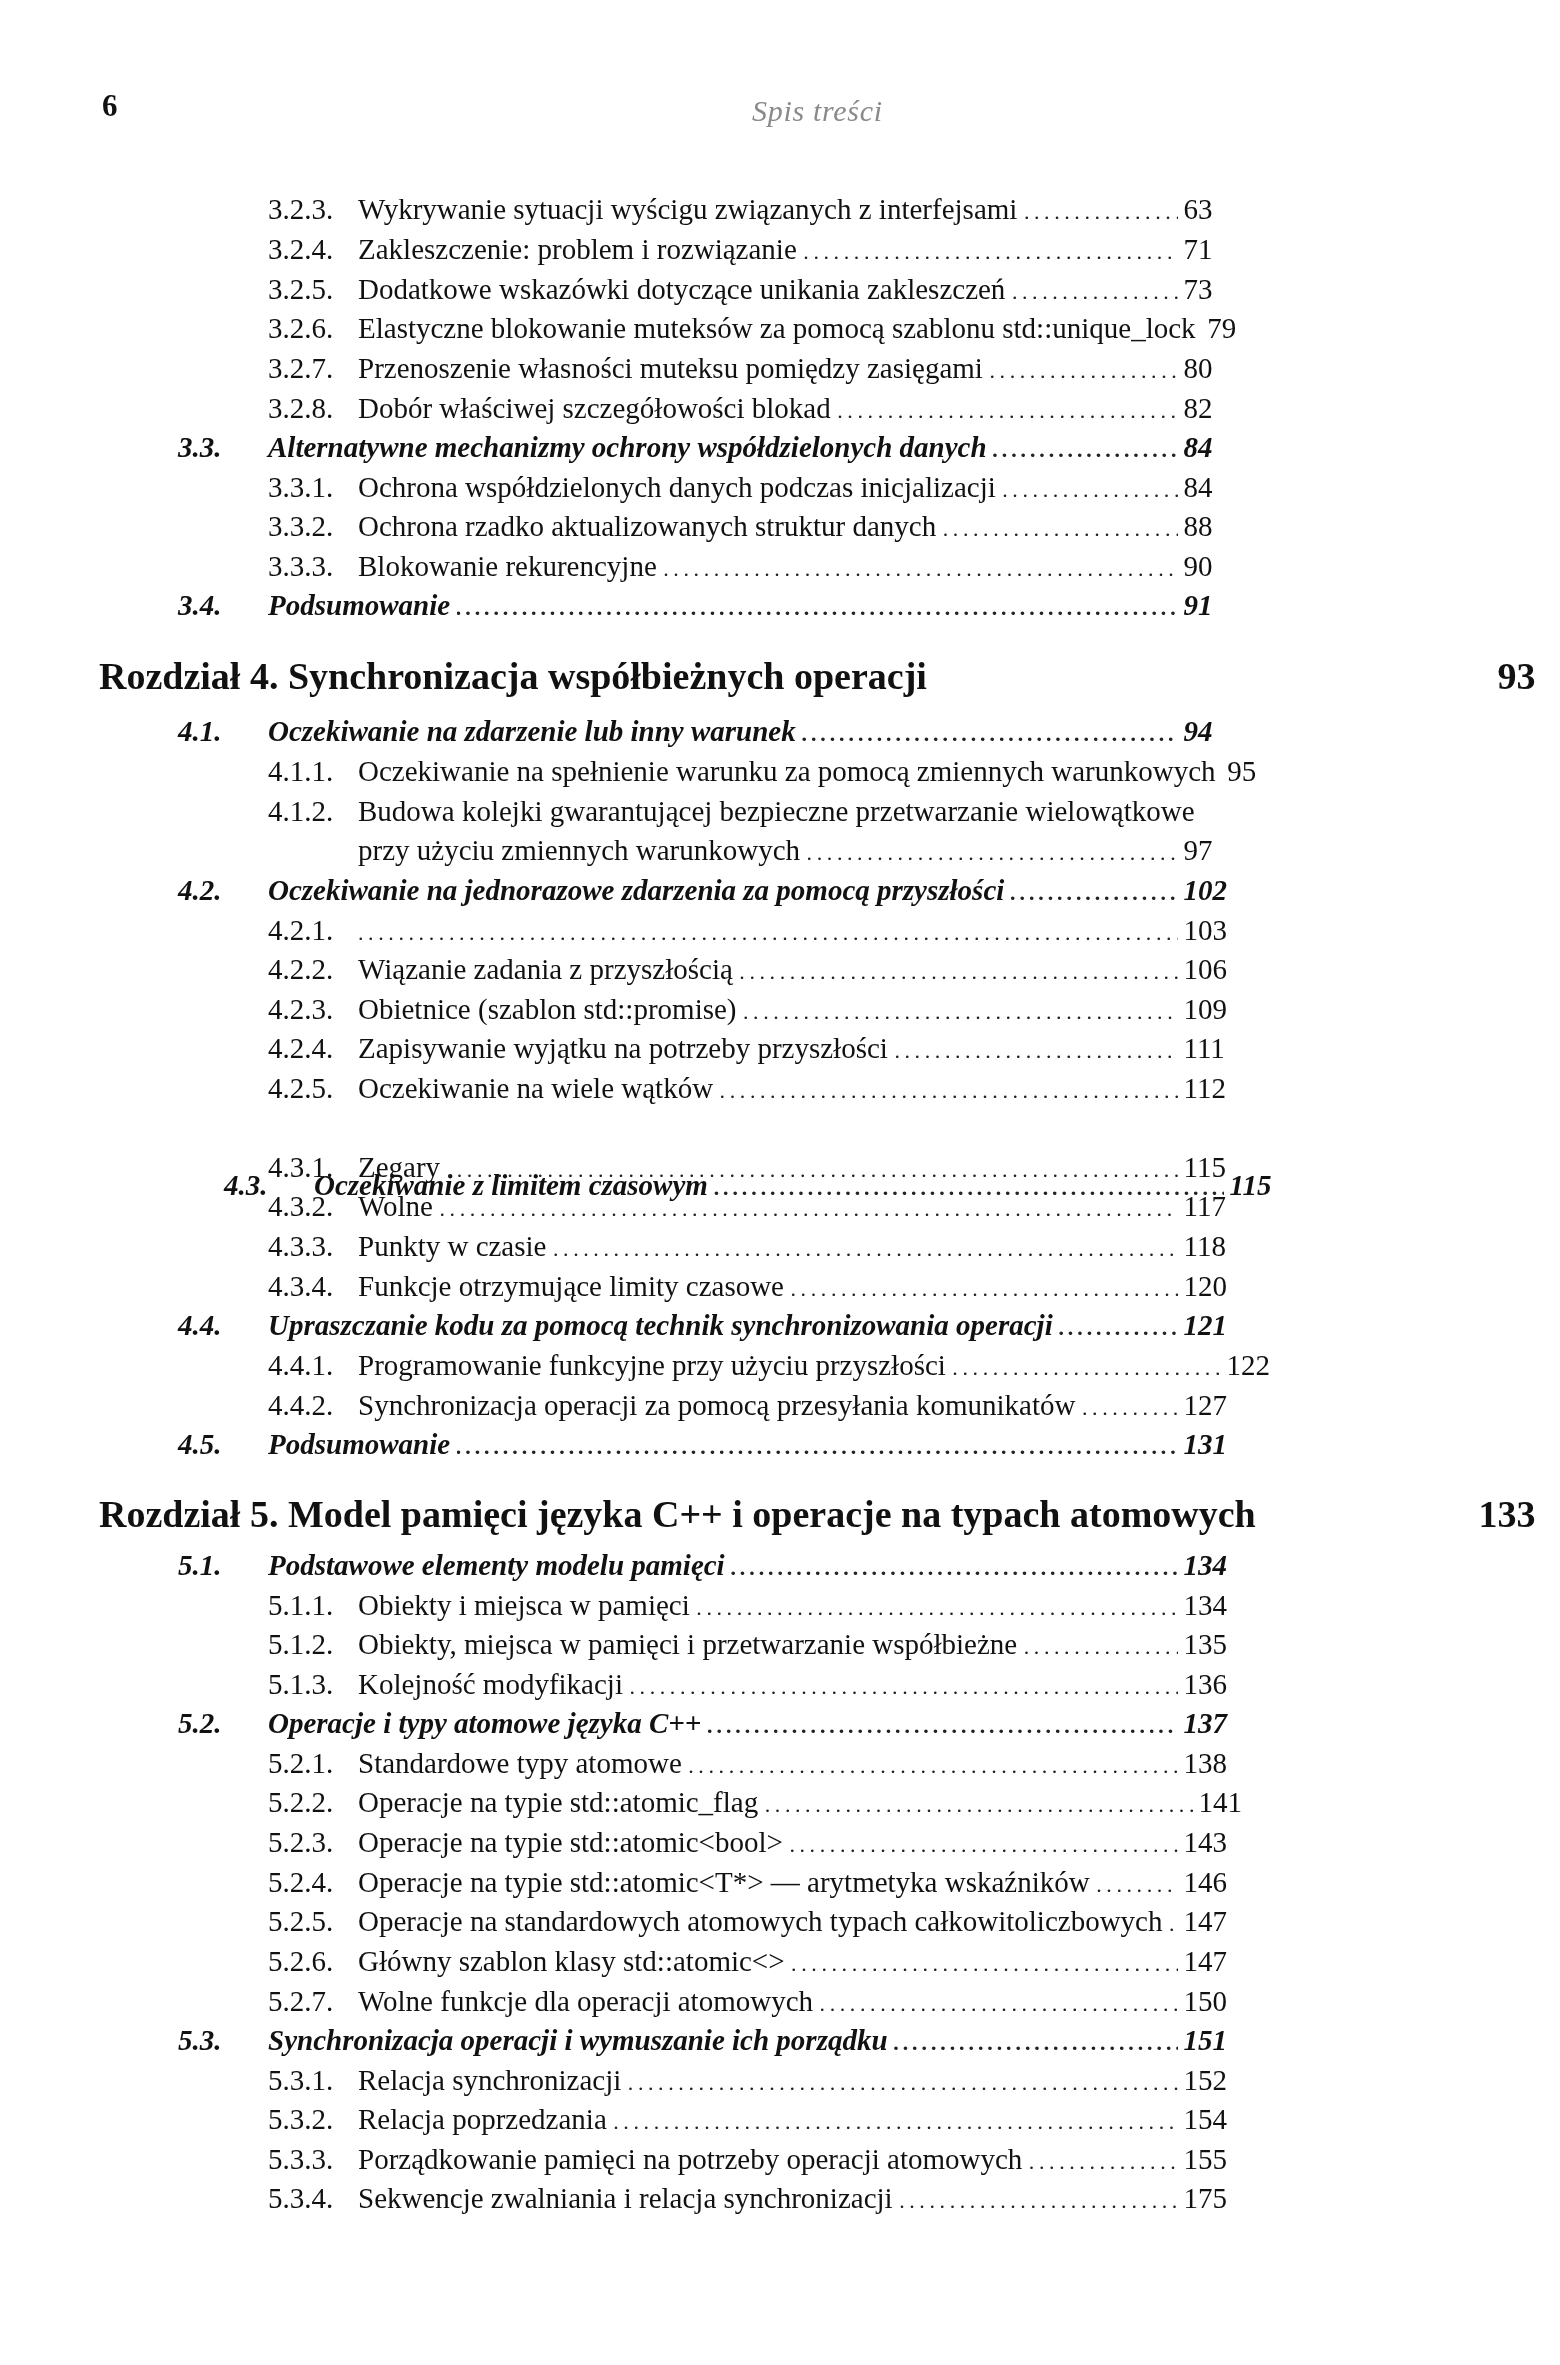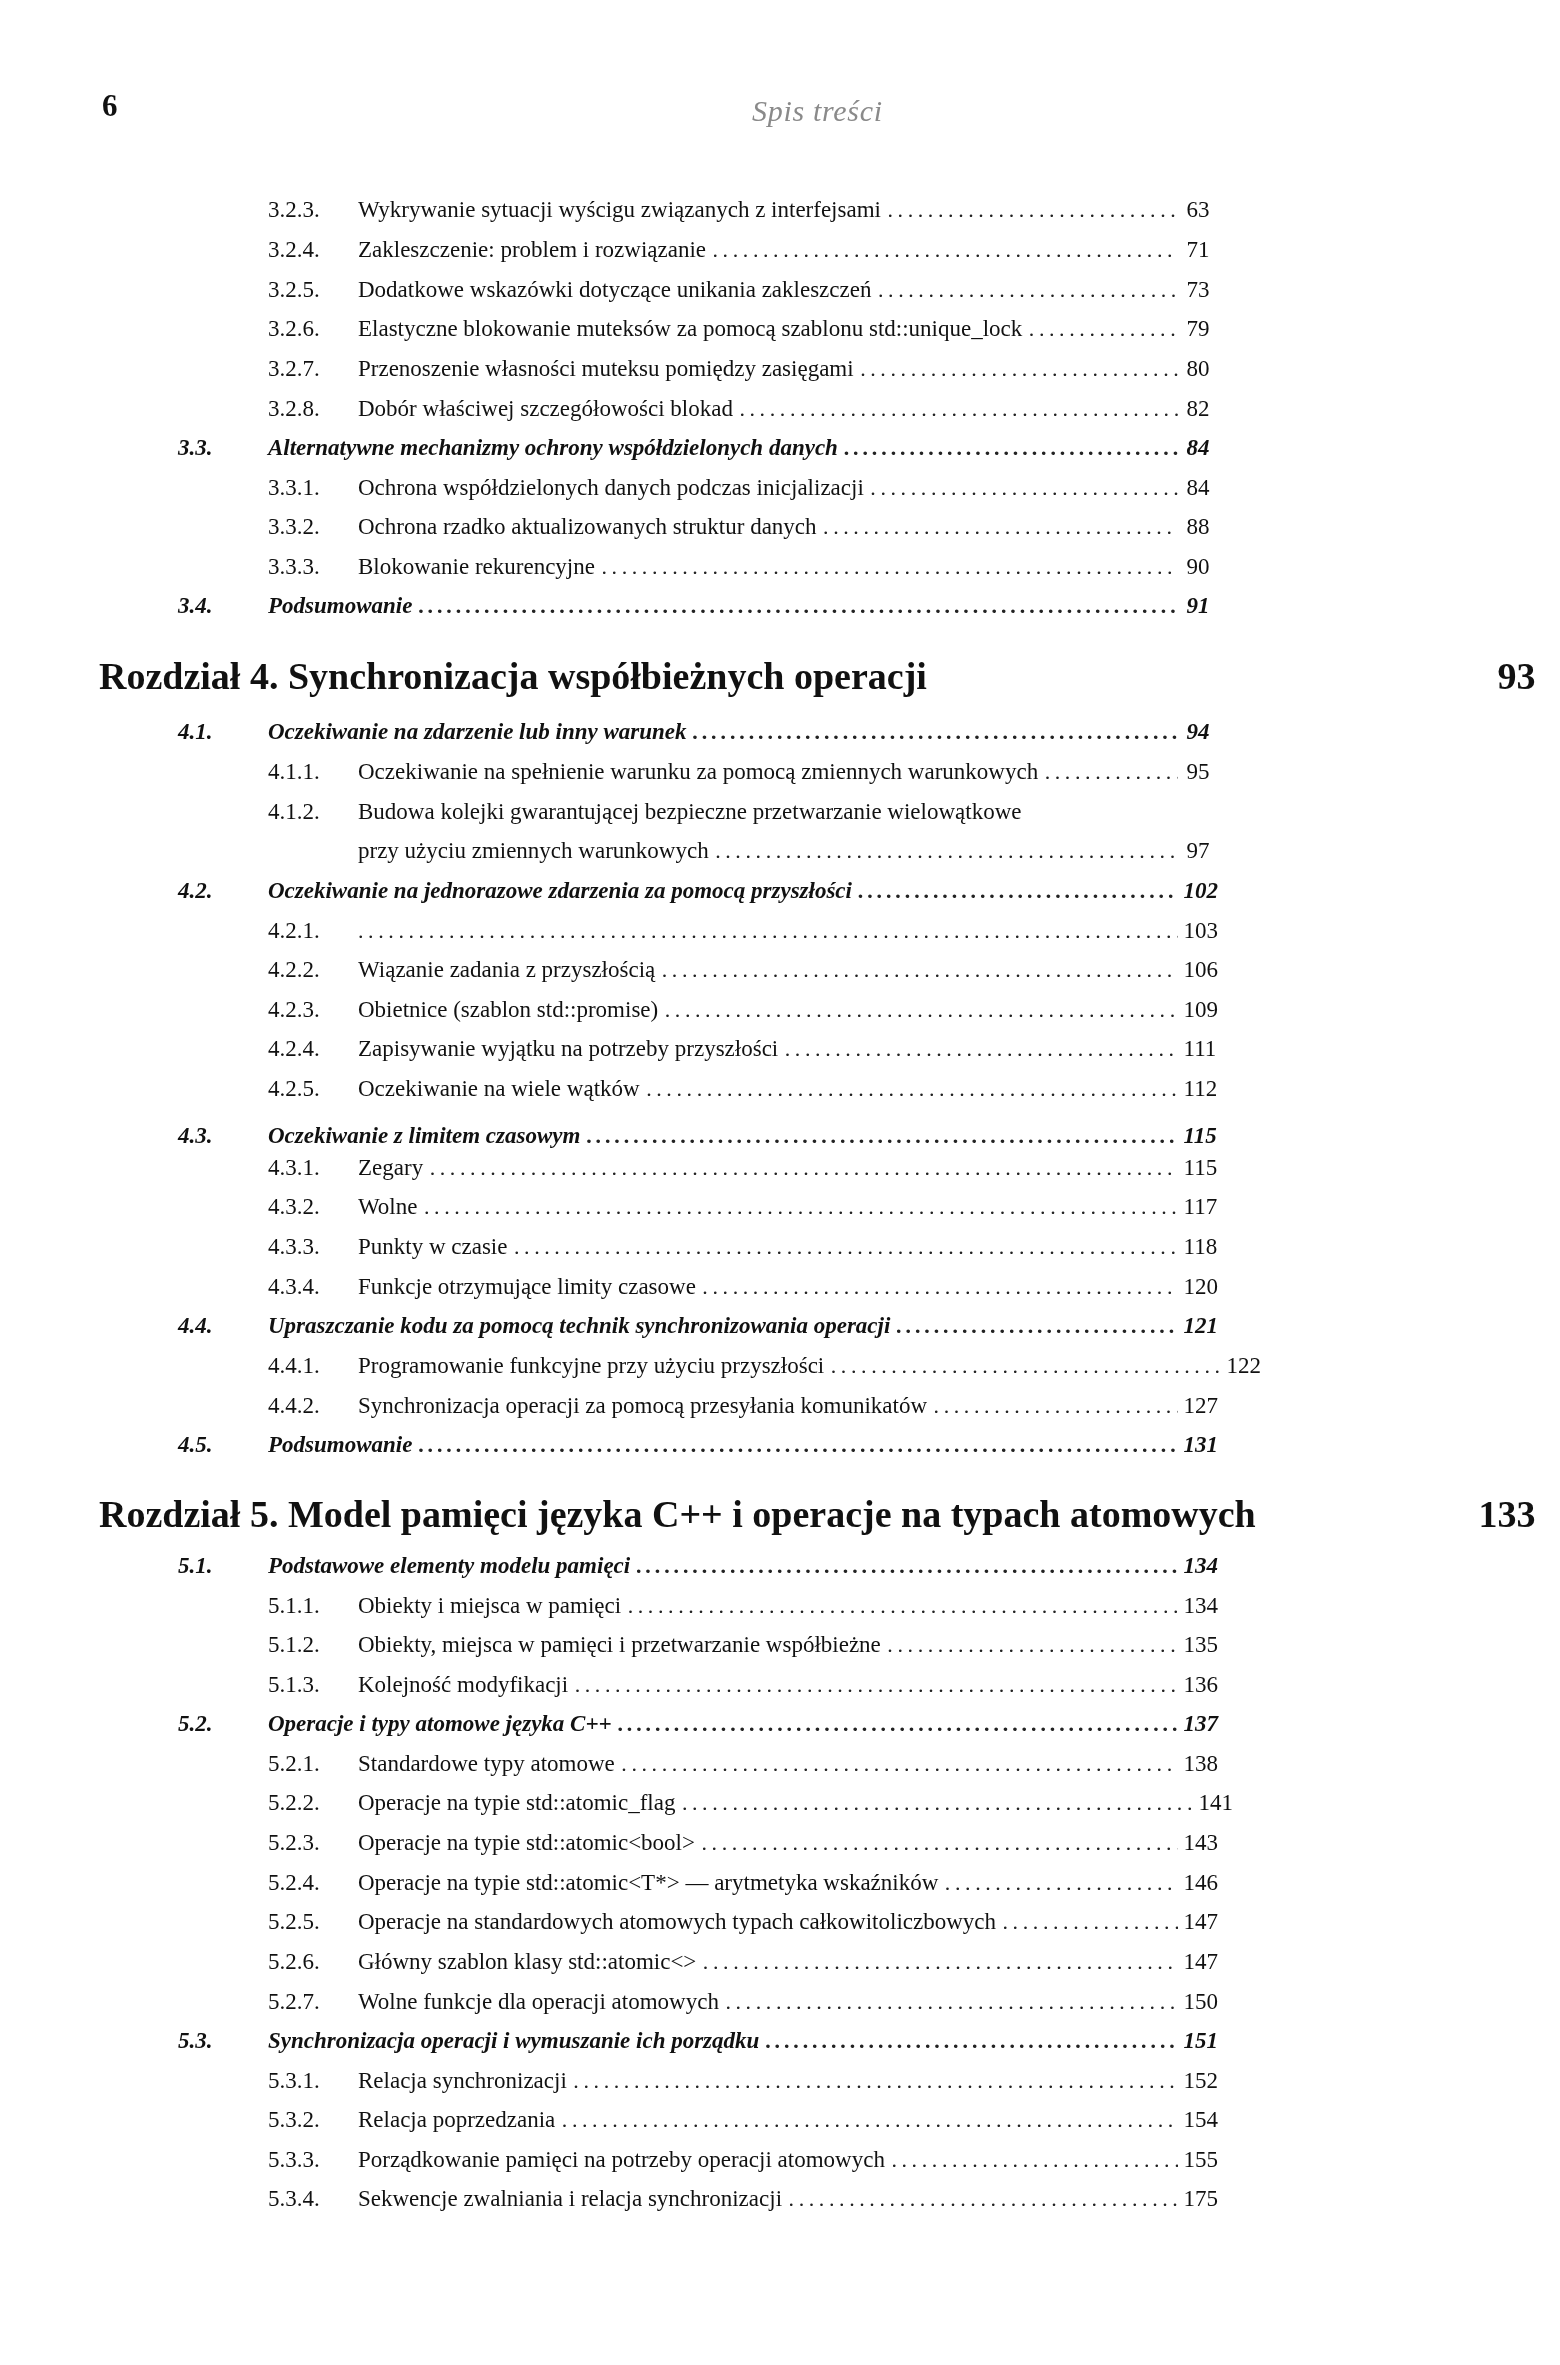--- a/index.html
+++ b/index.html
@@ -1,21 +1,21 @@
 <!DOCTYPE html>
 <html style="font-size:10.5px"><head>
 <meta charset="utf-8">
 <style>
   html, body { margin: 0; padding: 0; background: #ffffff; }
   body { width: 1561px; height: 2366px; position: relative; overflow: hidden;
          font-family: "Liberation Serif", "DejaVu Serif", serif; color: #111111; }
   .page-number { position: absolute; left: 102px; top: 90px; font-size: 31px; font-weight: bold; line-height: 1; }
   .running-head { position: absolute; left: 752px; top: 96px; font-size: 30px; font-style: italic; color: #8a8a8a; line-height: 1; letter-spacing: 0.7px; }
   .toc { position: absolute; left: 0; top: 0; width: 1561px; }
-  .row { position: absolute; left: 0; width: 1235px; height: 39px; font-size: 23px; line-height: 39px; }
+  .row { position: absolute; left: 0; width: 1235px; height: 39px; font-size: 29px; line-height: 39px; }
   .row .num { position: absolute; white-space: nowrap; }
   .row .line { position: absolute; right: 25.5px; display: flex; align-items: baseline; white-space: nowrap; }
   .row .title { white-space: nowrap; padding-right: 6.5px; }
   .row .leader { flex: 1 1 auto; overflow: hidden; white-space: nowrap; letter-spacing: 4.6px; font-size: 22px; color: #222; }
   .row .leader::before { content: "................................................................................................................................................................................................................................................"; }
   .row .pg { padding-left: 5.2px; text-align: right; min-width: 26px; }
   .row.section { font-weight: bold; font-style: italic; }
   .row.section .leader { font-weight: bold; letter-spacing: 3.9px; }
   .row.section .num { left: 178px; }
   .row.section .line { left: 268px; }
@@ -195,21 +195,21 @@
     </span>
   </div>
     <div class="row sub" style="top: 1069px;">
     <span class="num">4.2.5.</span>
     <span class="line">
       <span class="title">Oczekiwanie na wiele wątków</span>
       <span class="leader"></span>
       <span class="pg">112</span>
     </span>
   </div>
-    <div class="row section" style="top: 1116px;">
+    <div class="row section" style="top: 1166px; margin-left: 46px;">
     <span class="num">4.3.</span>
     <span class="line">
       <span class="title">Oczekiwanie z limitem czasowym</span>
       <span class="leader"></span>
       <span class="pg">115</span>
     </span>
   </div>
     <div class="row sub" style="top: 1148px;">
     <span class="num">4.3.1.</span>
     <span class="line">

